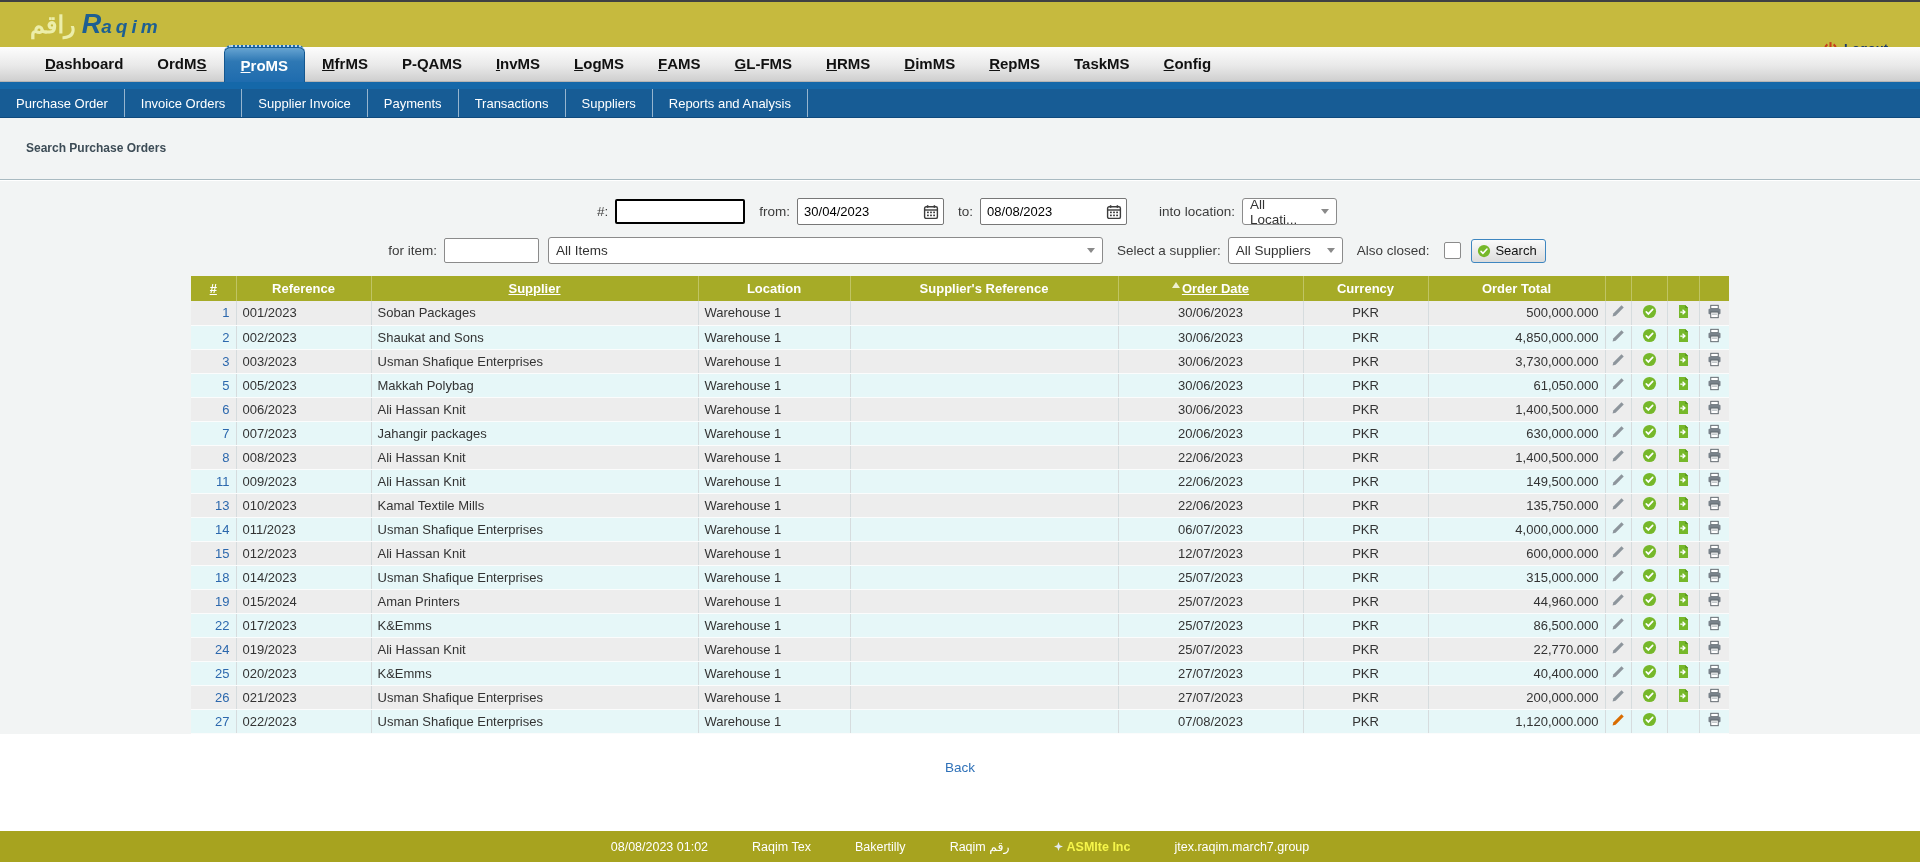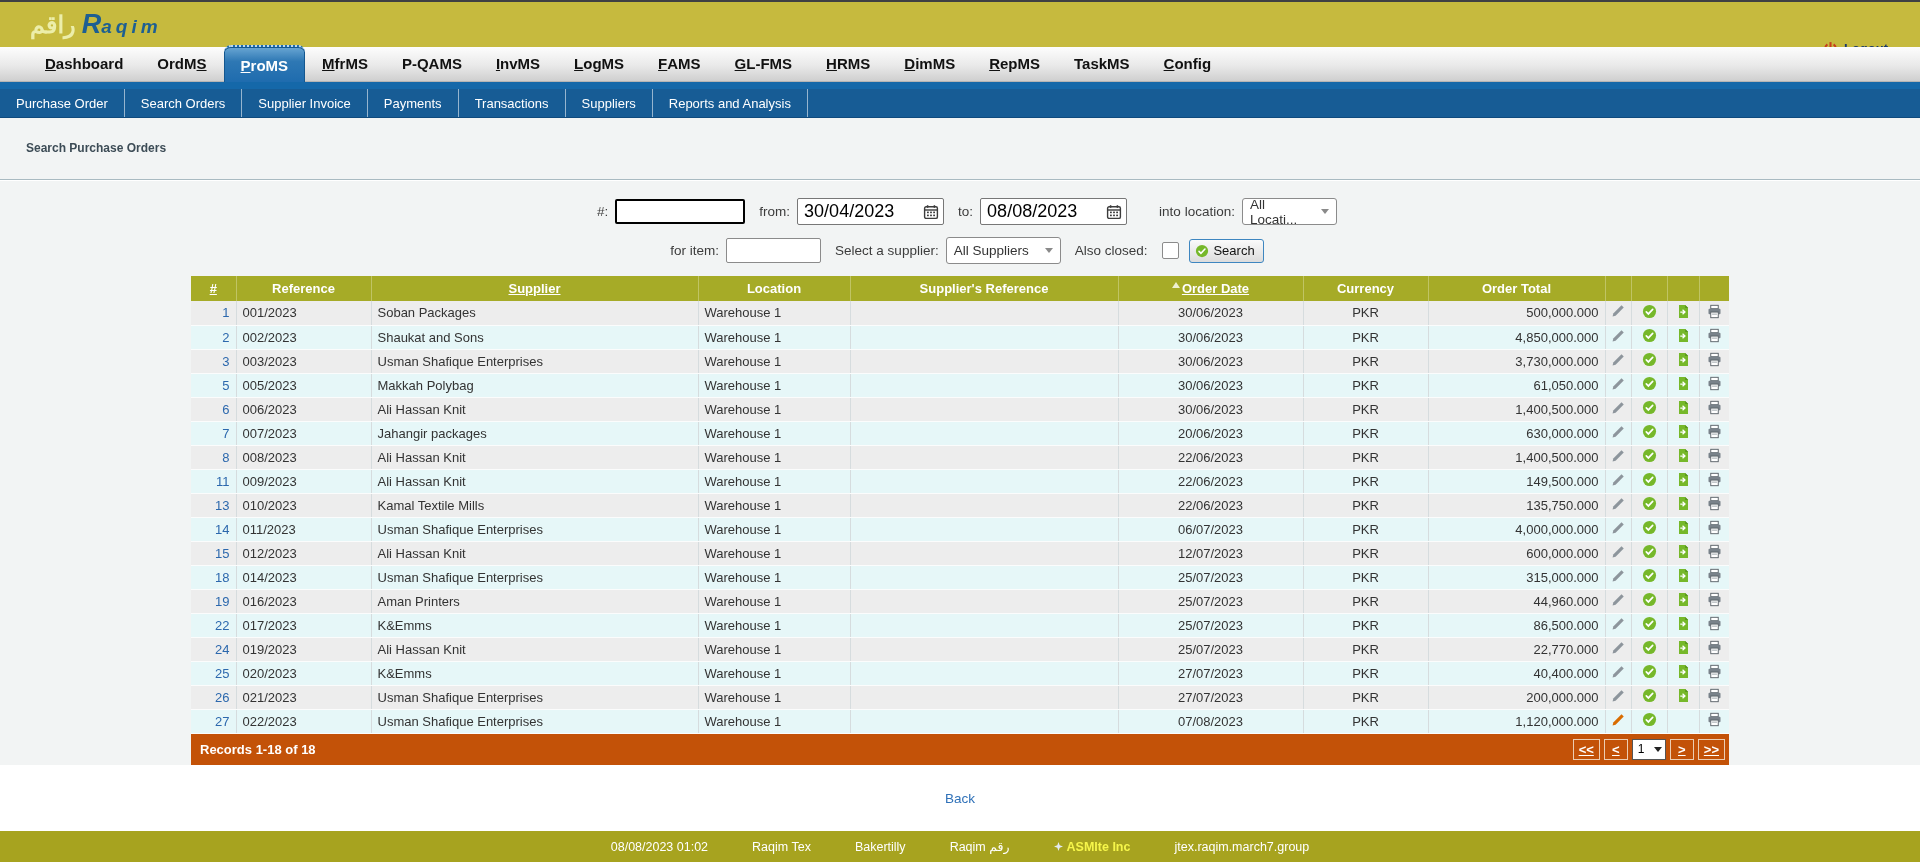--- a/index.html
+++ b/index.html
@@ -31,21 +31,21 @@
   .main { background:#f2f4f4; }
   .titlebar { padding:7px 10px 8px 10px; border-bottom:1px solid #a9bac1; box-shadow:0 1px 0 #fff; }
   .titlebar h1 { margin:16px; font-size:12px; color:#3d4c56; font-weight:bold; }
 
   .filters { padding-top:18px; }
   .frow { display:flex; align-items:center; justify-content:center; margin-bottom:12px; font-size:13.5px; color:#3c3c3c; }
   .frow label { margin:0 7px 0 14px; }
   input.txt { height:25px; border:1px solid #8b8b8b; border-radius:2px; padding:0 5px; font-size:13px; font-family:"Liberation Sans",sans-serif; background:#fff; }
   input.txt.focused { border:2px solid #000; width:130px; }
   .dateinput { position:relative; display:inline-flex; align-items:center; }
-  .dateinput input { width:147px; height:27px; border:1px solid #777; border-radius:2px; padding:0 26px 0 6px; font-size:18px; font-family:"Liberation Sans",sans-serif; }
+  .dateinput input { width:147px; height:27px; border:1px solid #777; border-radius:2px; padding:0 26px 0 6px; font-size:13px; font-family:"Liberation Sans",sans-serif; }
   .dateinput svg { position:absolute; right:5px; }
   .select { height:27px; background:#fff; border:1px solid #8b8b8b; border-radius:3px; display:inline-flex; align-items:center; justify-content:space-between; padding:0 7px; font-size:13.5px; color:#333; cursor:pointer; }
   .caret { width:0; height:0; border-left:4.5px solid transparent; border-right:4.5px solid transparent; border-top:5.5px solid #8a8a8a; margin-left:8px; }
   .gapL { margin-left:32px !important; }
   .chk { width:17px; height:17px; border:1px solid #8b8b8b; border-radius:2px; background:#fff; margin-left:8px; cursor:pointer; }
   .search-btn { margin-left:10px; display:inline-flex; align-items:center; gap:4px; height:24px; padding:0 8px 0 5px; font-size:13px; color:#111; background:linear-gradient(#fafafa,#dcdcdc); border:1px solid #3e86c0; border-radius:3px; cursor:pointer; font-family:"Liberation Sans",sans-serif; }
 
   
   .table-wrap { width:1538px; margin:6px auto 0 auto; }
   table { border-collapse:collapse; width:1538px; table-layout:fixed; }
@@ -110,21 +110,21 @@
       <a class="tab"><u>H</u>RMS</a>
       <a class="tab"><u>D</u>imMS</a>
       <a class="tab"><u>R</u>epMS</a>
       <a class="tab">TaskMS</a>
       <a class="tab"><u>C</u>onfig</a>
     </div>
   <div class="bluestrip"></div>
 
   <div class="subnav">
       <div class="subnav-item">Purchase Order</div>
-      <div class="subnav-item">Search Orders</div>
+      <div class="subnav-item">Invoice Orders</div>
       <div class="subnav-item">Supplier Invoice</div>
       <div class="subnav-item">Payments</div>
       <div class="subnav-item">Transactions</div>
       <div class="subnav-item">Suppliers</div>
       <div class="subnav-item">Reports and Analysis</div>
     </div>
 
   <div class="main">
 
     <div class="titlebar">
@@ -173,20 +173,24 @@
         </span>
         <label class="gapL">into location:</label>
         <div class="select" style="width:95px">
           <span>All Locati...</span>
           <span class="caret"></span>
         </div>
       </div>
       <div class="frow">
         <label>for item:</label>
         <input class="txt" style="width: 95px;" value="">
+        <div class="select" style="width:555px; margin-left:9px">
+          <span>All Items</span>
+          <span class="caret"></span>
+        </div>
         <label>Select a supplier:</label>
         <div class="select" style="width:115px">
           <span>All Suppliers</span>
           <span class="caret"></span>
         </div>
         <label>Also closed:</label>
         <span class="chk"></span>
         <button class="search-btn">
           <svg width="14" height="14" viewBox="0 0 16 16">
               <circle cx="8" cy="8" r="7" fill="#76b82a"></circle>
@@ -561,21 +565,21 @@
                   </svg></span></td>
               <td class="icon"><span class="act"><svg width="15" height="15" viewBox="0 0 16 16">
                     <rect x="4" y="1.4" width="8" height="3.6" fill="#fff" stroke="#5a6268" stroke-width="1"></rect>
                     <rect x="1.6" y="5" width="12.8" height="5.8" rx="1" fill="#79828a"></rect>
                     <rect x="4" y="8.6" width="8" height="6" fill="#fff" stroke="#5a6268" stroke-width="1"></rect>
                     <line x1="5.4" y1="10.8" x2="10.6" y2="10.8" stroke="#9aa2a8" stroke-width="1"></line>
                   </svg></span></td>
             </tr>
             <tr class="odd">
               <td class="num r"><a>19</a></td>
-              <td>016/2023</td>
+              <td>015/2024</td>
               <td>Aman Printers</td>
               <td>Warehouse 1</td>
               <td></td>
               <td class="c">25/07/2023</td>
               <td class="c">PKR</td>
               <td class="r">44,960.000</td>
               <td class="icon"><span class="act"><svg width="14" height="14" viewBox="0 0 16 16">
                     <path d="M12 1.4l2.6 2.6-9.4 9.4-3.4.8.8-3.4z" fill="#8d959c"></path>
                   </svg></span></td>
               <td class="icon"><span class="act"><svg width="15" height="15" viewBox="0 0 16 16">
@@ -725,33 +729,20 @@
               <td class="icon"></td>
               <td class="icon"><span class="act"><svg width="15" height="15" viewBox="0 0 16 16">
                     <rect x="4" y="1.4" width="8" height="3.6" fill="#fff" stroke="#5a6268" stroke-width="1"></rect>
                     <rect x="1.6" y="5" width="12.8" height="5.8" rx="1" fill="#79828a"></rect>
                     <rect x="4" y="8.6" width="8" height="6" fill="#fff" stroke="#5a6268" stroke-width="1"></rect>
                     <line x1="5.4" y1="10.8" x2="10.6" y2="10.8" stroke="#9aa2a8" stroke-width="1"></line>
                   </svg></span></td>
             </tr>
           </tbody>
       </table>
-      <div class="tfooter">
-        <span class="records">Records 1-18 of 18</span>
-        <div class="pager" id="pagerEl">
-            <div class="pbtn">&lt;&lt;</div>
-            <div class="pbtn">&lt;</div>
-            <div class="psel">
-              <span>1</span>
-              <span class="caret"></span>
-            </div>
-            <div class="pbtn">&gt;</div>
-            <div class="pbtn">&gt;&gt;</div>
-          </div>
-      </div>
     </div>
 
     <div class="below">
       <div class="back">
         <a>Back</a>
       </div>
     </div>
   </div>
 
   <div class="statusbar" id="statusbarEl">

